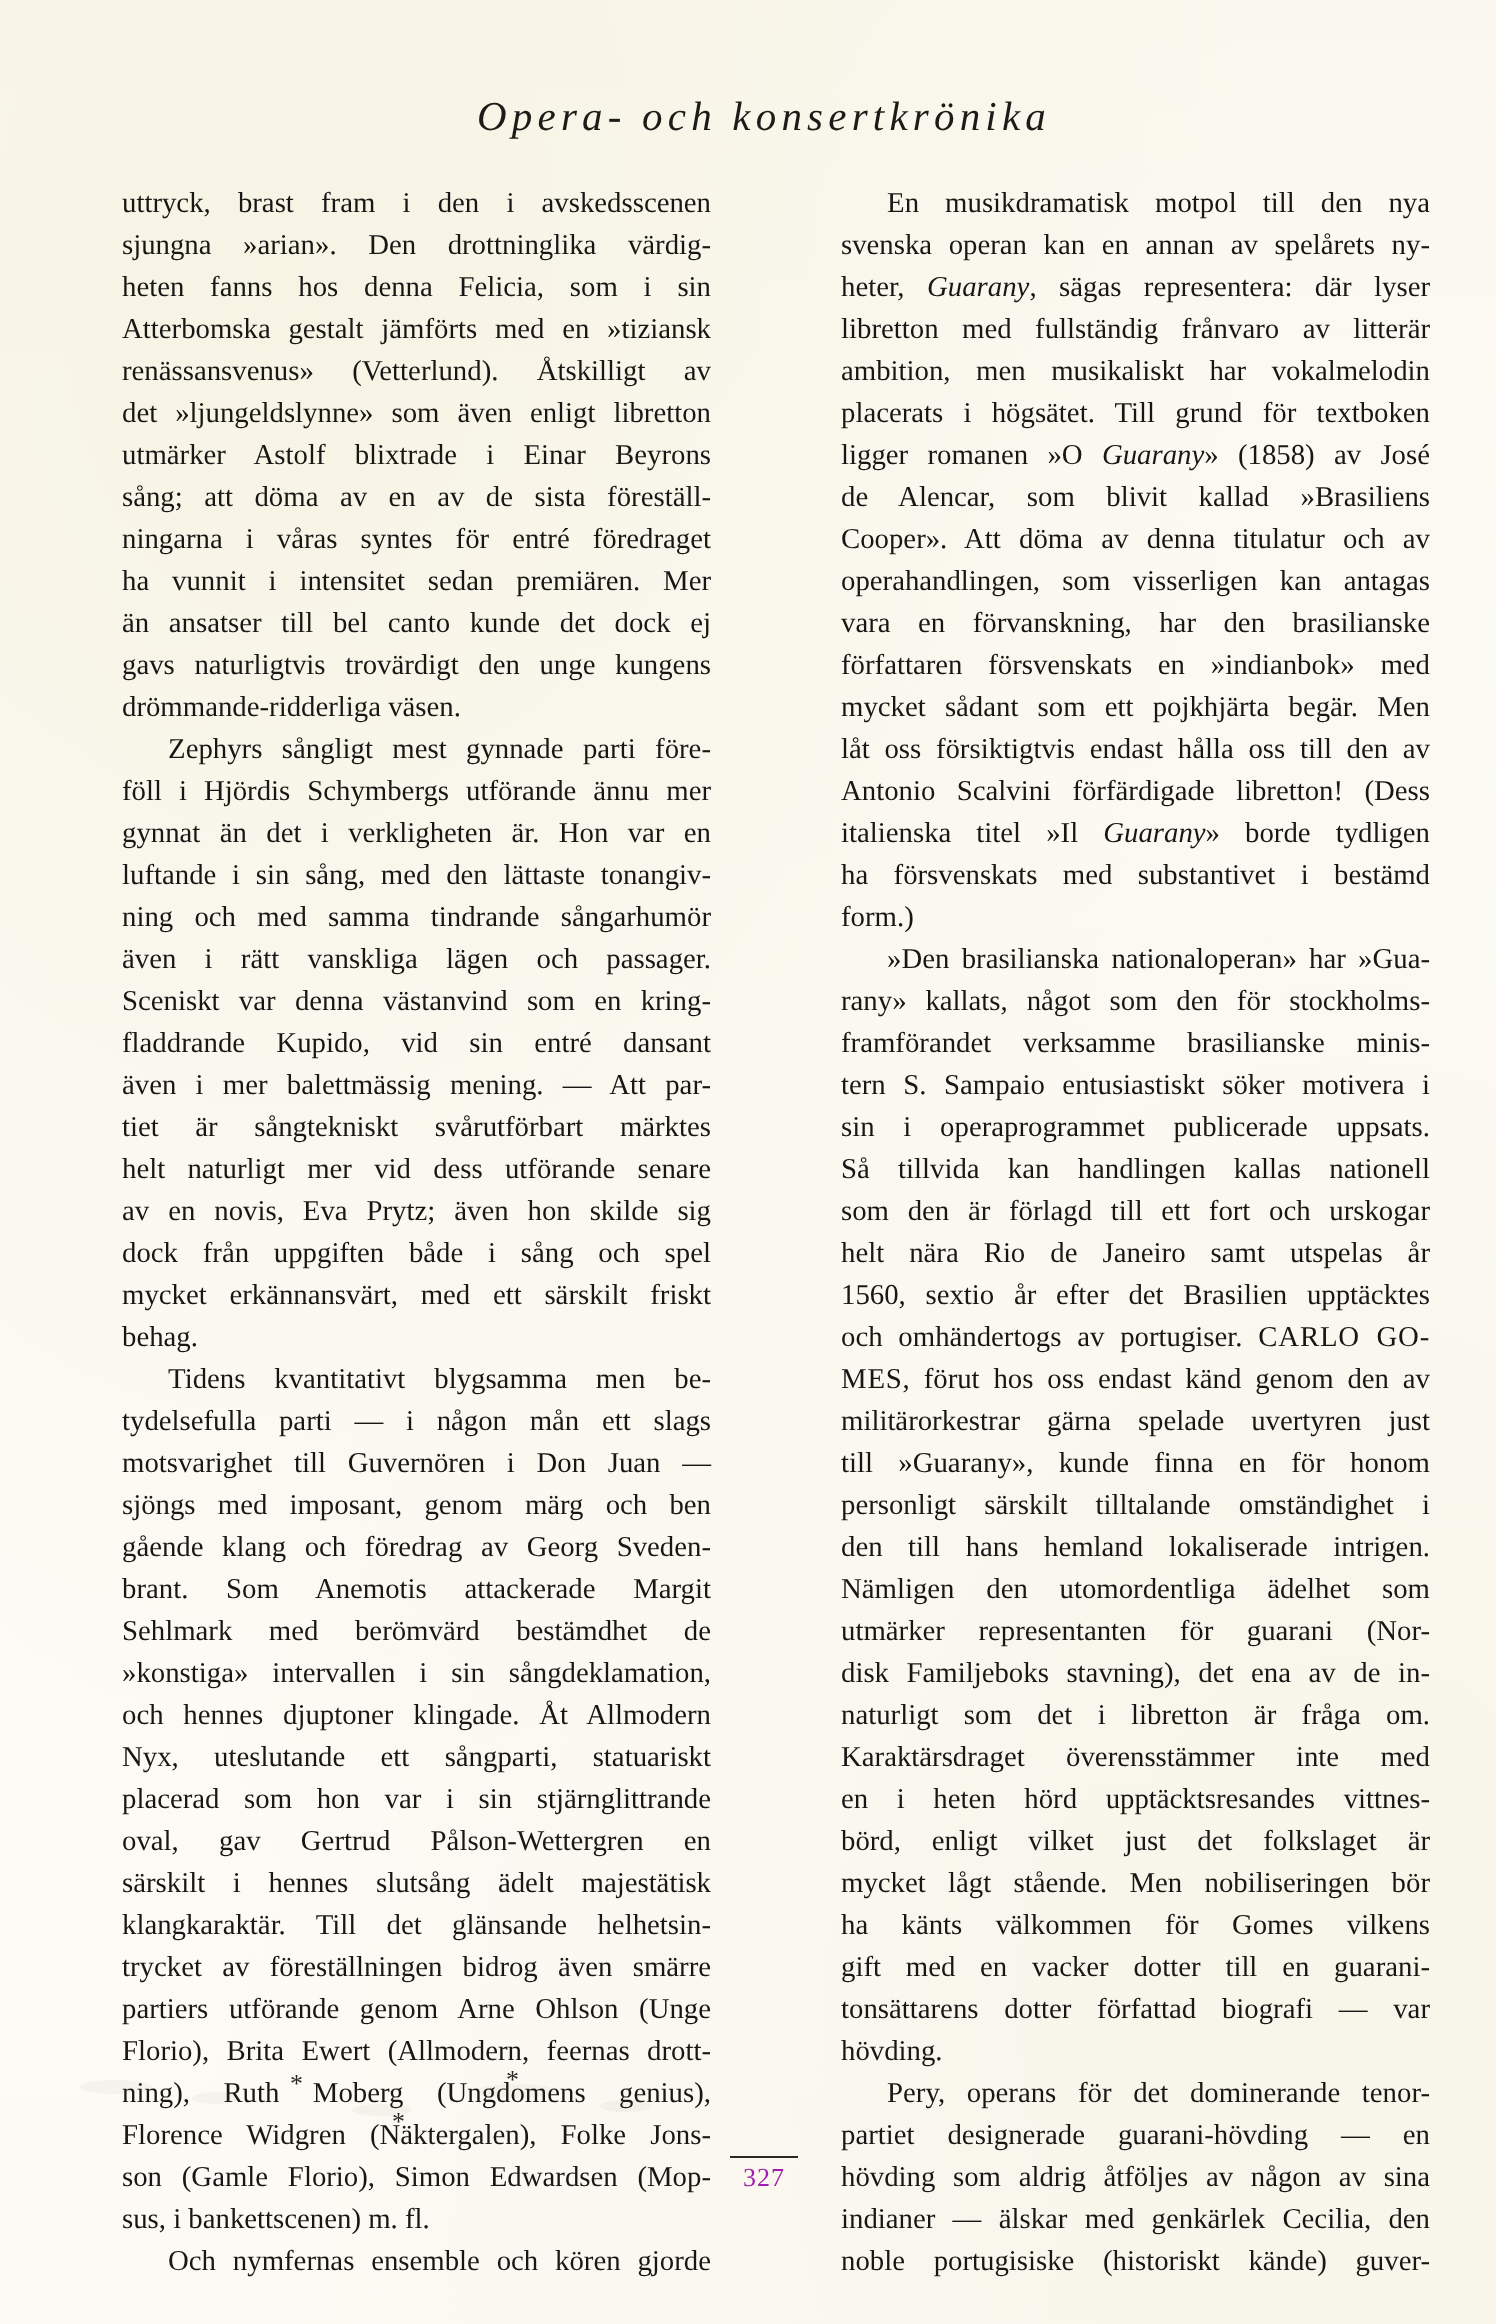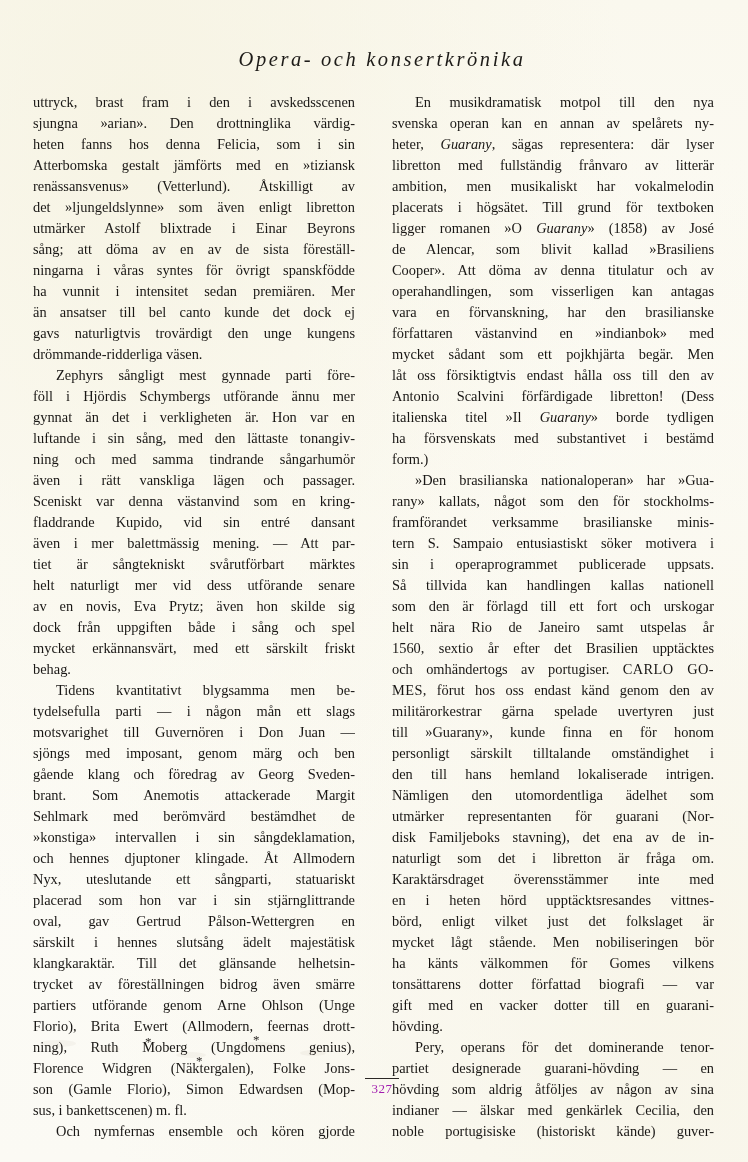--- a/index.html
+++ b/index.html
@@ -56,20 +56,21 @@
     display: flex;
     gap: 37px;
   }
   .col {
     width: 322px;
     font-size: 14.4px;
     line-height: 21.0px;
     text-align: justify;
     text-align-last: left;
     hyphens: none;
+    margin-left: 28px;
   }
   .col p {
     margin: 0;
     text-indent: 1.55em;
   }
   .col p.noindent {
     text-indent: 0;
   }
   
   .ln {
@@ -148,21 +149,21 @@
     <div class="col" id="left-col">
         <p class="noindent">
           <span class="ln">uttryck, brast fram i den i avskedsscenen</span>
           <span class="ln">sjungna »arian». Den drottninglika värdig-</span>
           <span class="ln">heten fanns hos denna Felicia, som i sin</span>
           <span class="ln">Atterbomska gestalt jämförts med en »tiziansk</span>
           <span class="ln">renässansvenus» (Vetterlund). Åtskilligt av</span>
           <span class="ln">det »ljungeldslynne» som även enligt libretton</span>
           <span class="ln">utmärker Astolf blixtrade i Einar Beyrons</span>
           <span class="ln">sång; att döma av en av de sista föreställ-</span>
-          <span class="ln">ningarna i våras syntes för övrigt spanskfödde</span>
+          <span class="ln">ningarna i våras syntes för entré föredraget</span>
           <span class="ln">ha vunnit i intensitet sedan premiären. Mer</span>
           <span class="ln">än ansatser till bel canto kunde det dock ej</span>
           <span class="ln">gavs naturligtvis trovärdigt den unge kungens</span>
           <span class="ln last">drömmande-ridderliga  väsen.</span>
         </p>
         <p class="noindent">
           <span class="ln indent">Zephyrs sångligt mest gynnade parti före-</span>
           <span class="ln">föll i Hjördis Schymbergs utförande ännu mer</span>
           <span class="ln">gynnat än det i verkligheten är. Hon var en</span>
           <span class="ln">luftande i sin sång, med den lättaste tonangiv-</span>
@@ -211,21 +212,21 @@
           <span class="ln">svenska operan kan en annan av spelårets ny-</span>
           <span class="ln">heter, <span class="ital">Guarany</span>, sägas representera: där lyser</span>
           <span class="ln">libretton med fullständig frånvaro av litterär</span>
           <span class="ln">ambition, men musikaliskt har vokalmelodin</span>
           <span class="ln">placerats i högsätet. Till grund för textboken</span>
           <span class="ln">ligger romanen »O <span class="ital">Guarany</span>» (1858) av José</span>
           <span class="ln">de Alencar, som blivit kallad »Brasiliens</span>
           <span class="ln">Cooper». Att döma av denna titulatur och av</span>
           <span class="ln">operahandlingen, som visserligen kan antagas</span>
           <span class="ln">vara en förvanskning, har den brasilianske</span>
-          <span class="ln">författaren västanvind en »indianbok» med</span>
+          <span class="ln">författaren försvenskats en »indianbok» med</span>
           <span class="ln">mycket sådant som ett pojkhjärta begär. Men</span>
           <span class="ln">låt oss försiktigtvis endast hålla oss till den av</span>
           <span class="ln">Antonio Scalvini förfärdigade libretton! (Dess</span>
           <span class="ln">italienska titel »Il <span class="ital">Guarany</span>» borde tydligen</span>
           <span class="ln">ha försvenskats med substantivet i bestämd</span>
           <span class="ln last">form.)</span>
         </p>
         <p class="noindent">
           <span class="ln indent">»Den brasilianska nationaloperan» har »Gua-</span>
           <span class="ln">rany» kallats, något som den för stockholms-</span>
@@ -244,22 +245,22 @@
           <span class="ln">den till hans hemland lokaliserade intrigen.</span>
           <span class="ln">Nämligen den utomordentliga ädelhet som</span>
           <span class="ln">utmärker representanten för guarani (Nor-</span>
           <span class="ln">disk Familjeboks stavning), det ena av de in-</span>
           <span class="ln">naturligt som det i libretton är fråga om.</span>
           <span class="ln">Karaktärsdraget överensstämmer inte med</span>
           <span class="ln">en i heten hörd upptäcktsresandes vittnes-</span>
           <span class="ln">börd, enligt vilket just det folkslaget är</span>
           <span class="ln">mycket lågt stående. Men nobiliseringen bör</span>
           <span class="ln">ha känts välkommen för Gomes vilkens</span>
+          <span class="ln">gift med en vacker dotter till en guarani-</span>
           <span class="ln">tonsättarens dotter författad biografi — var</span>
-          <span class="ln">gift med en vacker dotter till en guarani-</span>
           <span class="ln last">hövding.</span>
         </p>
         <p class="noindent">
           <span class="ln indent">Pery, operans för det dominerande tenor-</span>
           <span class="ln">partiet designerade guarani-hövding — en</span>
           <span class="ln">hövding som aldrig åtföljes av någon av sina</span>
           <span class="ln">indianer — älskar med genkärlek Cecilia, den</span>
           <span class="ln">noble portugisiske (historiskt kände) guver-</span>
         </p>
       </div>

